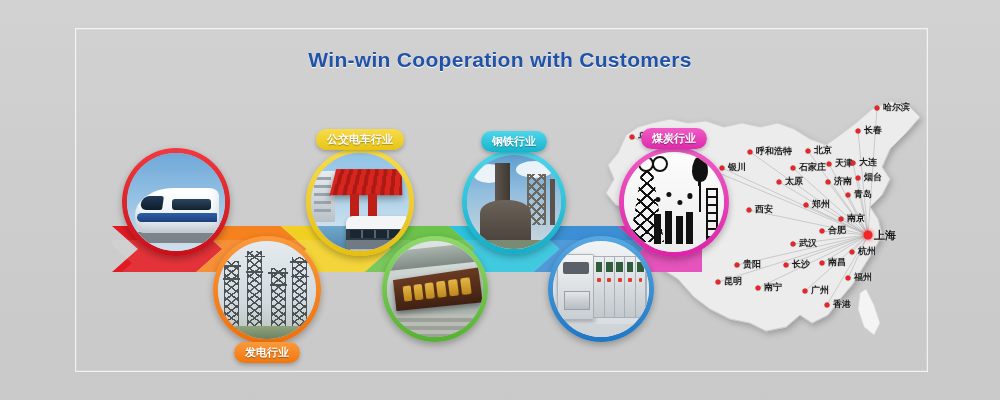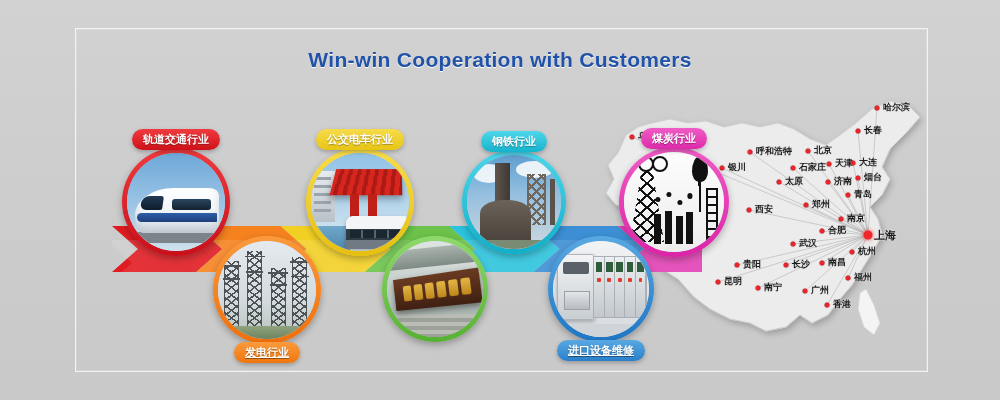--- a/index.html
+++ b/index.html
@@ -58,21 +58,21 @@
     box-shadow:0 3px 7px rgba(0,0,0,.28);}
   .bubble .inner{position:absolute;inset:5px;border-radius:50%;overflow:hidden;
     background:#b9c4cc;}
   .pill{position:absolute;left:50%;transform:translateX(-50%);
     border-radius:11px;padding:3px 11px;white-space:nowrap;
     font-size:11px;font-weight:bold;color:#fff;
     font-family:"DejaVu Sans","Liberation Sans",sans-serif;
     text-shadow:0 1px 1px rgba(0,0,0,.35);
     box-shadow:0 2px 4px rgba(0,0,0,.25);}
   .pill.top{bottom:calc(100% - 2px);}
-  .pill.bot{top:calc(100% - 2px);text-decoration:underline;}
+  .pill.bot{top:calc(100% - 2px);}
 
   
   .sc{position:absolute;inset:0;}
   
   .sky{position:absolute;inset:0;background:linear-gradient(180deg,#6ea8d8 0%,#9dc6e6 55%,#cfe0ec 100%);}
   .train-body{position:absolute;left:8%;bottom:18%;width:86%;height:46%;
     border-radius:46% 12% 6% 10%/60% 16% 10% 40%;
     background:linear-gradient(180deg,#ffffff 0%,#f2f6f9 48%,#d9e2e9 100%);
     box-shadow:inset 0 -6px 8px rgba(0,0,0,.12);}
   .train-stripe{position:absolute;left:10%;bottom:30%;width:82%;height:9%;
@@ -369,21 +369,20 @@
       <div class="sc">
         <div class="sky"></div>
         <div class="train-base"></div>
         <div class="train-body"></div>
         <div class="train-win"></div>
         <div class="train-win2"></div>
         <div class="train-stripe"></div>
       </div>
     </div>
   </div>
-  <div class="pill top" style="background:linear-gradient(180deg,#ef3b3f,#cf1119);">轨道交通行业</div>
 </div>
 
 <div class="node" style="left:306px;top:148px;">
   <div class="bubble" style="width:108px;height:108px;background:linear-gradient(180deg,#f7dc4a,#e6bf10);">
     <div class="inner">
       <div class="sc">
         <div class="pav-sky"></div>
         <div class="water"></div>
         <div class="bld"></div>
         <div class="pav"></div>
@@ -481,18 +480,17 @@
             <i></i>
             <i></i>
             <i></i>
             <i></i>
             <i></i>
           </div>
         <div class="floor"></div>
       </div>
     </div>
   </div>
-  <div class="pill bot" style="background:linear-gradient(180deg,#58a9e2,#2a7fc9);">进口设备维修</div>
 </div>
 
 <div class="headline">
   <div class="h-en">Win-win Cooperation with Customers</div>
 </div>
 
 </body></html>

